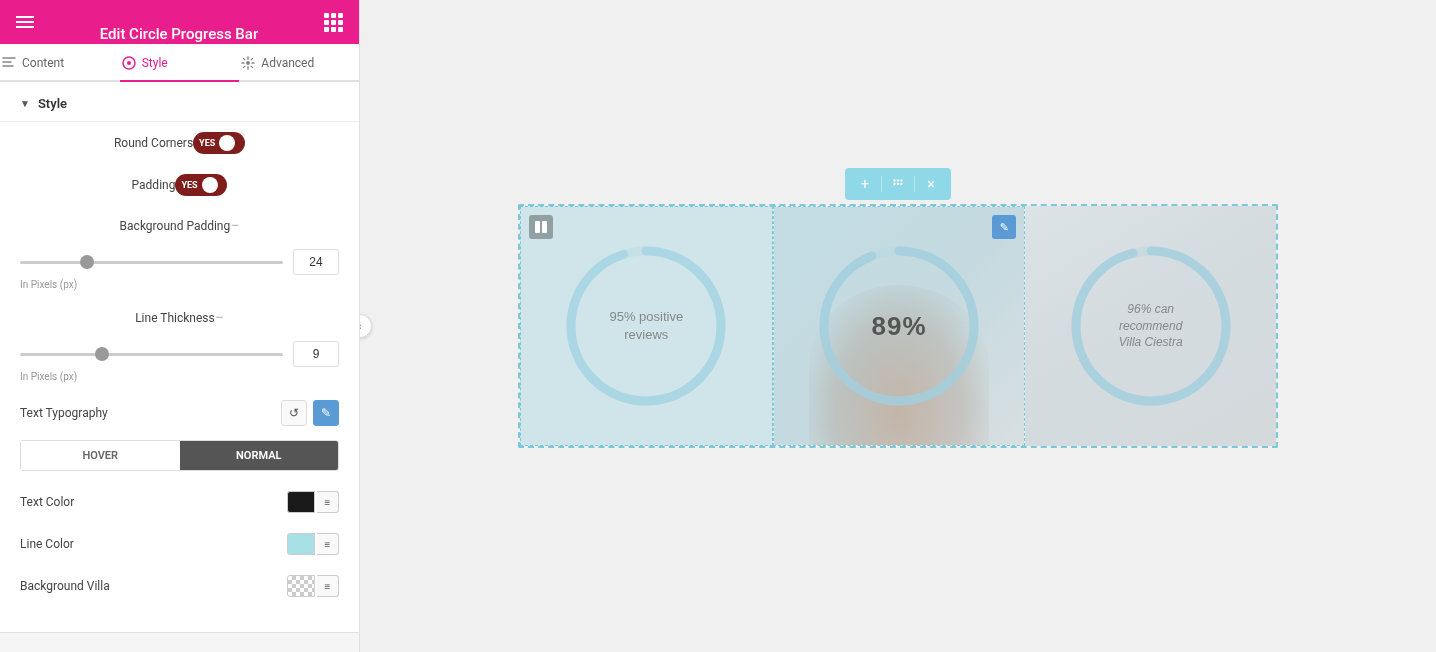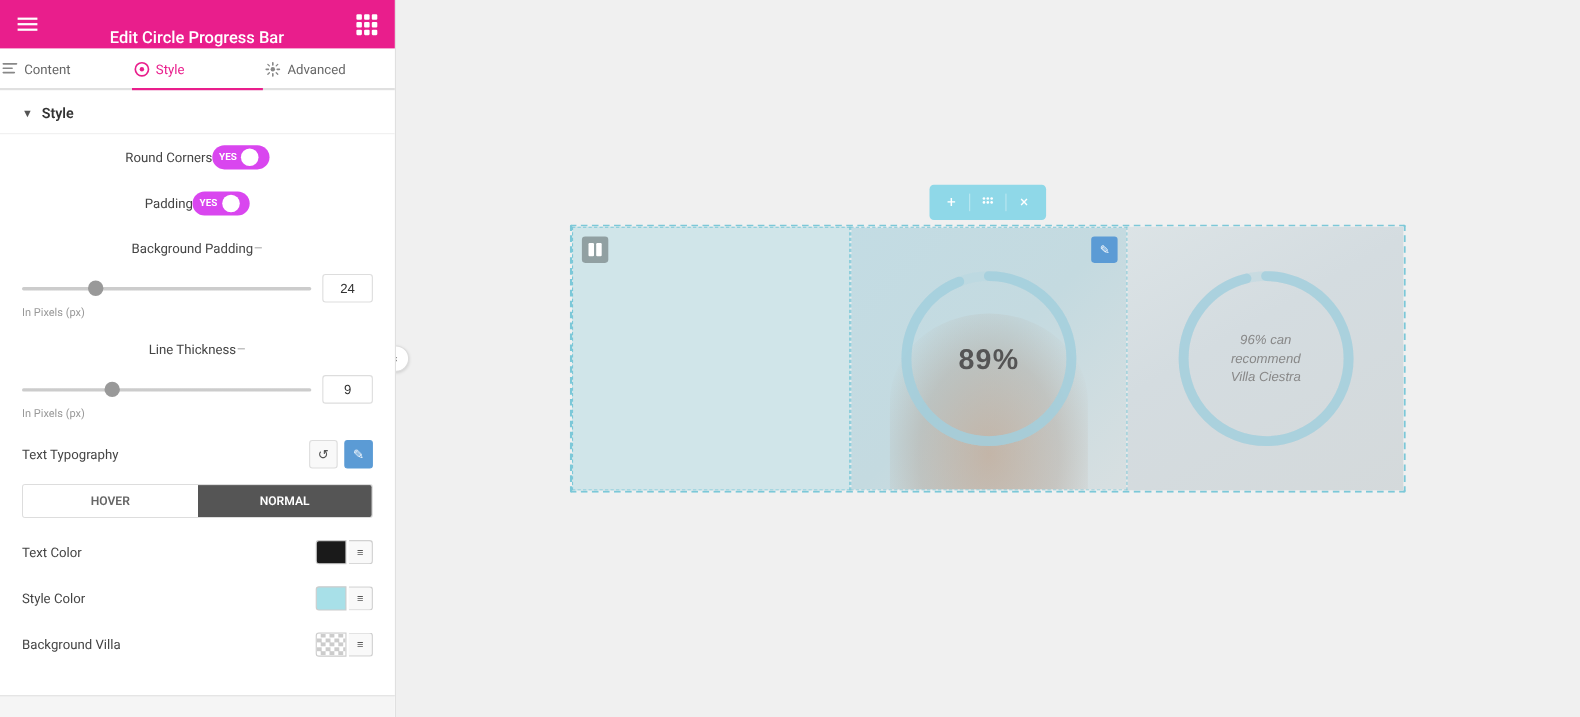--- a/index.html
+++ b/index.html
@@ -138,21 +138,21 @@
     .control-label {
       font-size: 12px;
       color: #444;
     }
 
     
     .toggle-switch {
       display: flex;
       align-items: center;
       gap: 0;
-      background: #d946ef;
+      background: #7f1d1d;
       border-radius: 12px;
       padding: 2px 4px 2px 6px;
       cursor: pointer;
       min-width: 52px;
       height: 22px;
       position: relative;
     }
     .toggle-yes {
       font-size: 9px;
       color: #fff;
@@ -622,21 +622,21 @@
 
     <div class="color-row">
       <span class="color-label">Text Color</span>
       <div class="color-swatch-group">
         <div class="color-swatch" style="background:#1a1a1a;"></div>
         <div class="color-menu-btn">≡</div>
       </div>
     </div>
 
     <div class="color-row">
-      <span class="color-label">Style Color</span>
+      <span class="color-label">Line Color</span>
       <div class="color-swatch-group">
         <div class="color-swatch" style="background:#a8e0e8;"></div>
         <div class="color-menu-btn">≡</div>
       </div>
     </div>
 
     <div class="color-row">
       <span class="color-label">Background Villa</span>
       <div class="color-swatch-group">
         <div class="color-swatch" style="background: repeating-conic-gradient(#ccc 0% 25%, #fff 0% 50%) 0 0 / 8px 8px;"></div>
@@ -673,20 +673,27 @@
     </div>
 
     <div class="progress-widget">
 
       <div class="progress-cell">
         <div class="cell-col-icon">
           <svg width="14" height="14" viewBox="0 0 14 14" fill="white">
             <rect x="1" y="1" width="5" height="12" rx="1"></rect>
             <rect x="8" y="1" width="5" height="12" rx="1"></rect>
           </svg>
+        </div>
+        <div class="circle-wrapper">
+          <svg class="circle-svg" viewBox="0 0 180 180">
+            <circle cx="90" cy="90" r="75" fill="none" stroke="rgba(180,220,230,0.4)" stroke-width="9"></circle>
+            <circle cx="90" cy="90" r="75" fill="none" stroke="rgba(160,210,225,0.7)" stroke-width="9" stroke-dasharray="471.2" stroke-dashoffset="23.6" stroke-linecap="round" transform="rotate(-90 90 90)"></circle>
+          </svg>
+          <div class="circle-text small">95% positive<br>reviews</div>
         </div>
       </div>
 
       <div class="progress-cell" style="background:none;border:1px dashed #7cc8d8;">
         <div class="cell-bg" style="
           background: linear-gradient(135deg, rgba(150,200,215,0.5) 0%, rgba(130,185,200,0.4) 50%, rgba(160,185,190,0.3) 100%);
         "></div>
 
         <div style="position:absolute;inset:0;overflow:hidden;">
           <div style="

